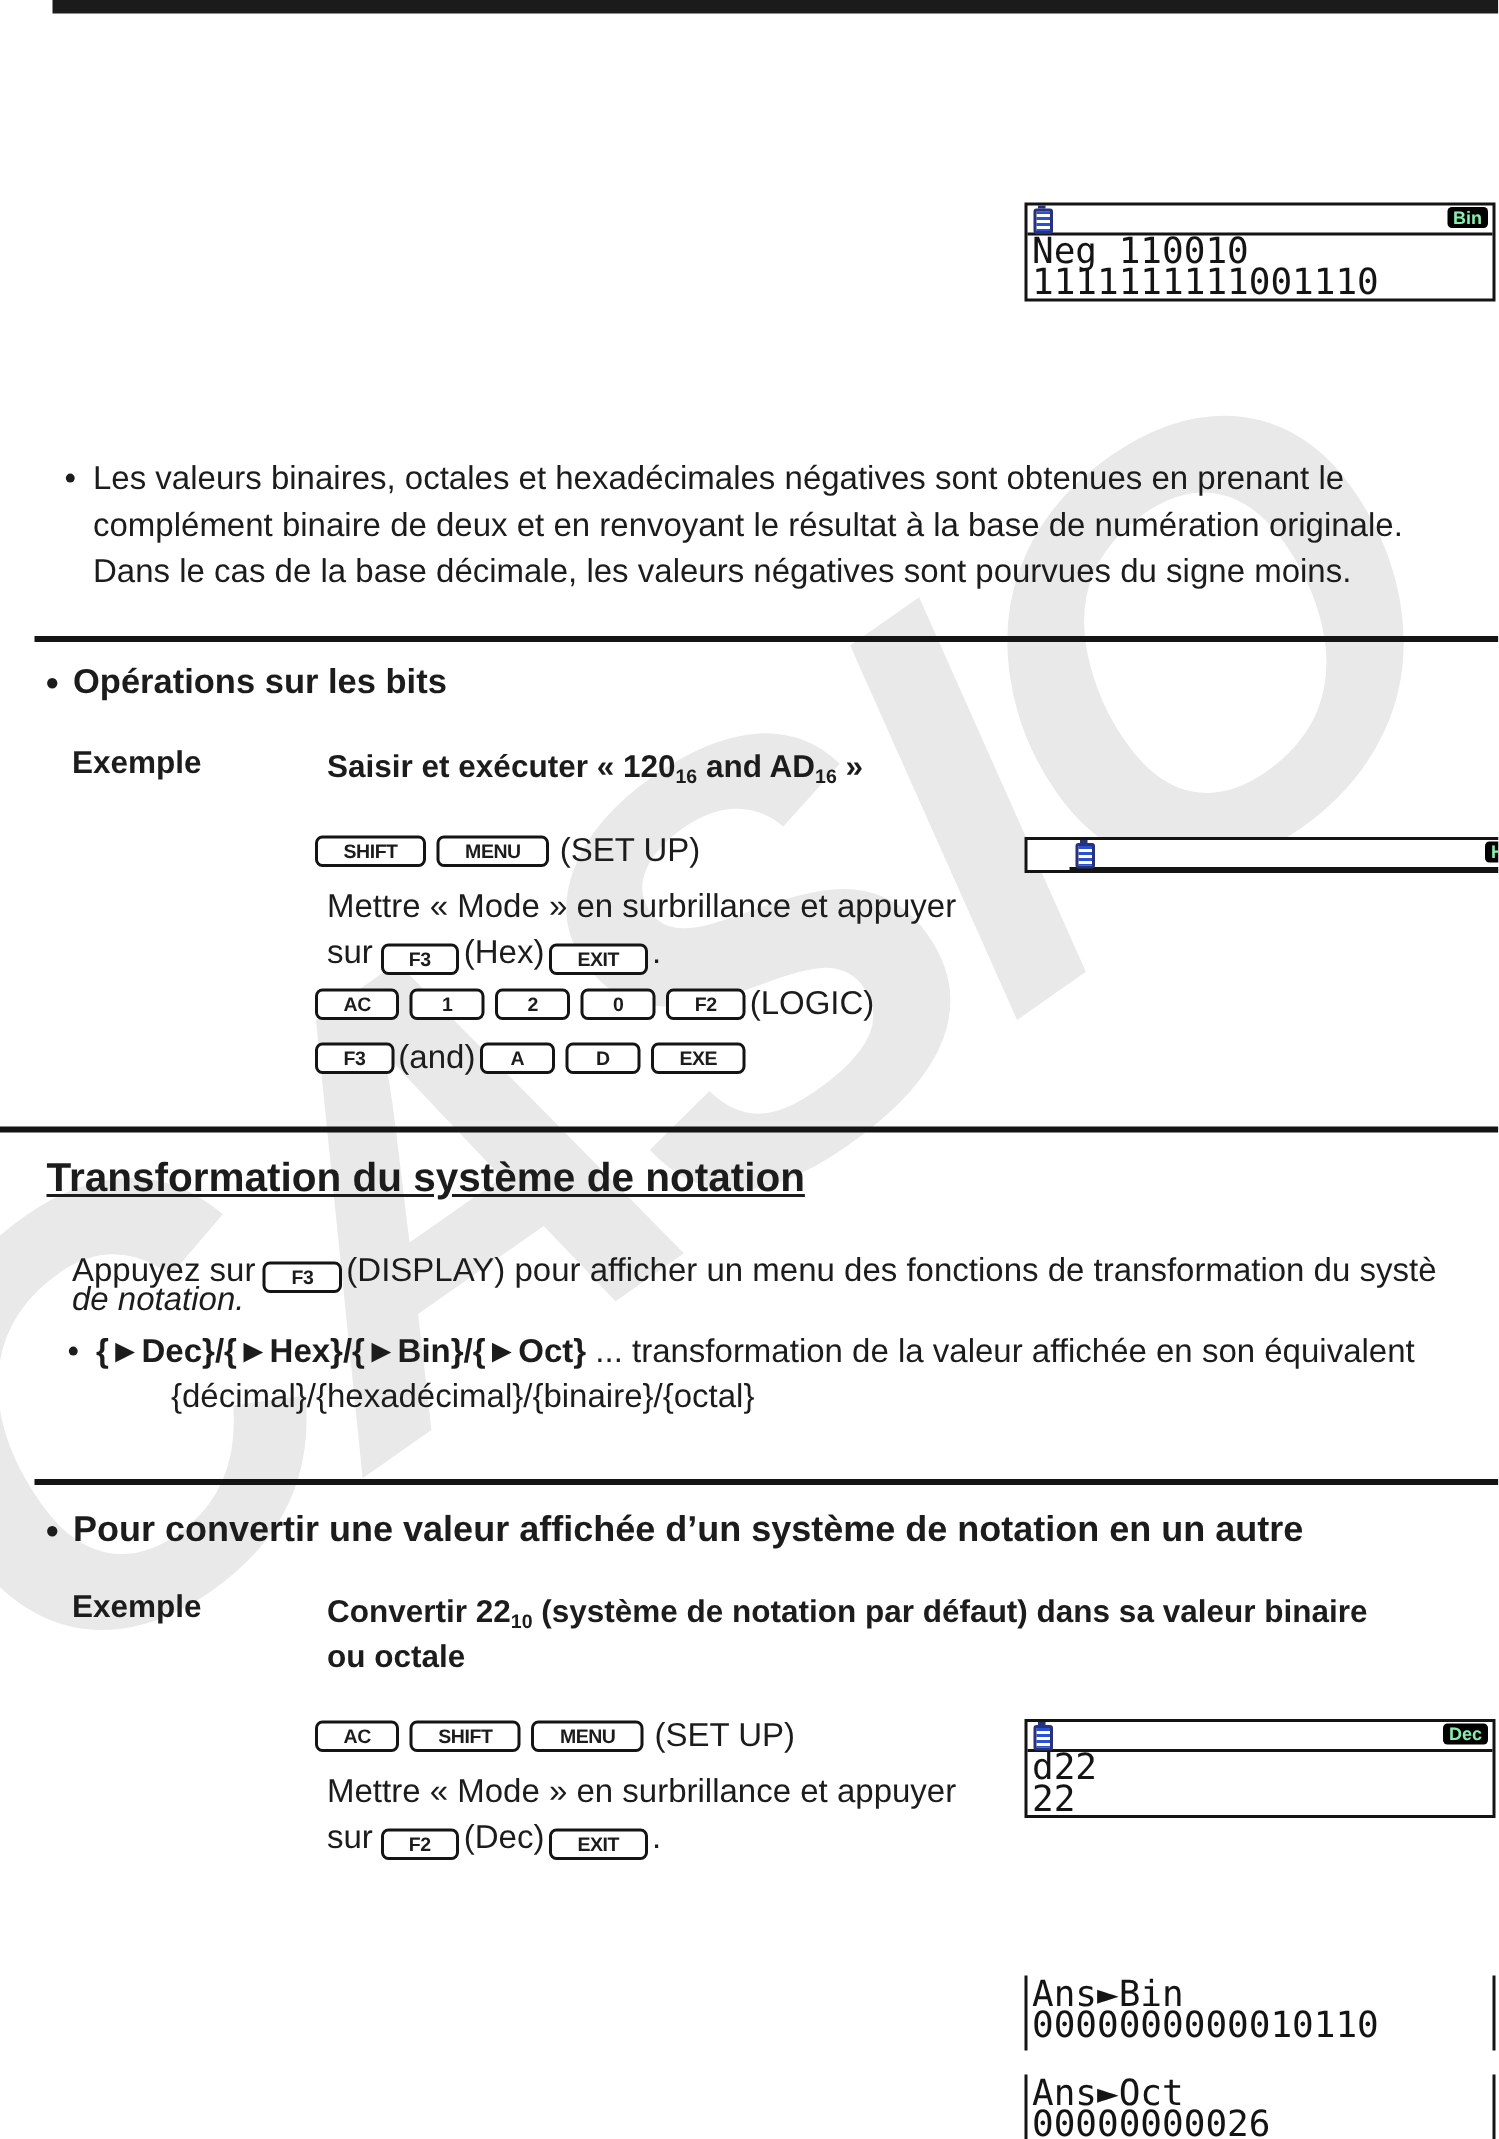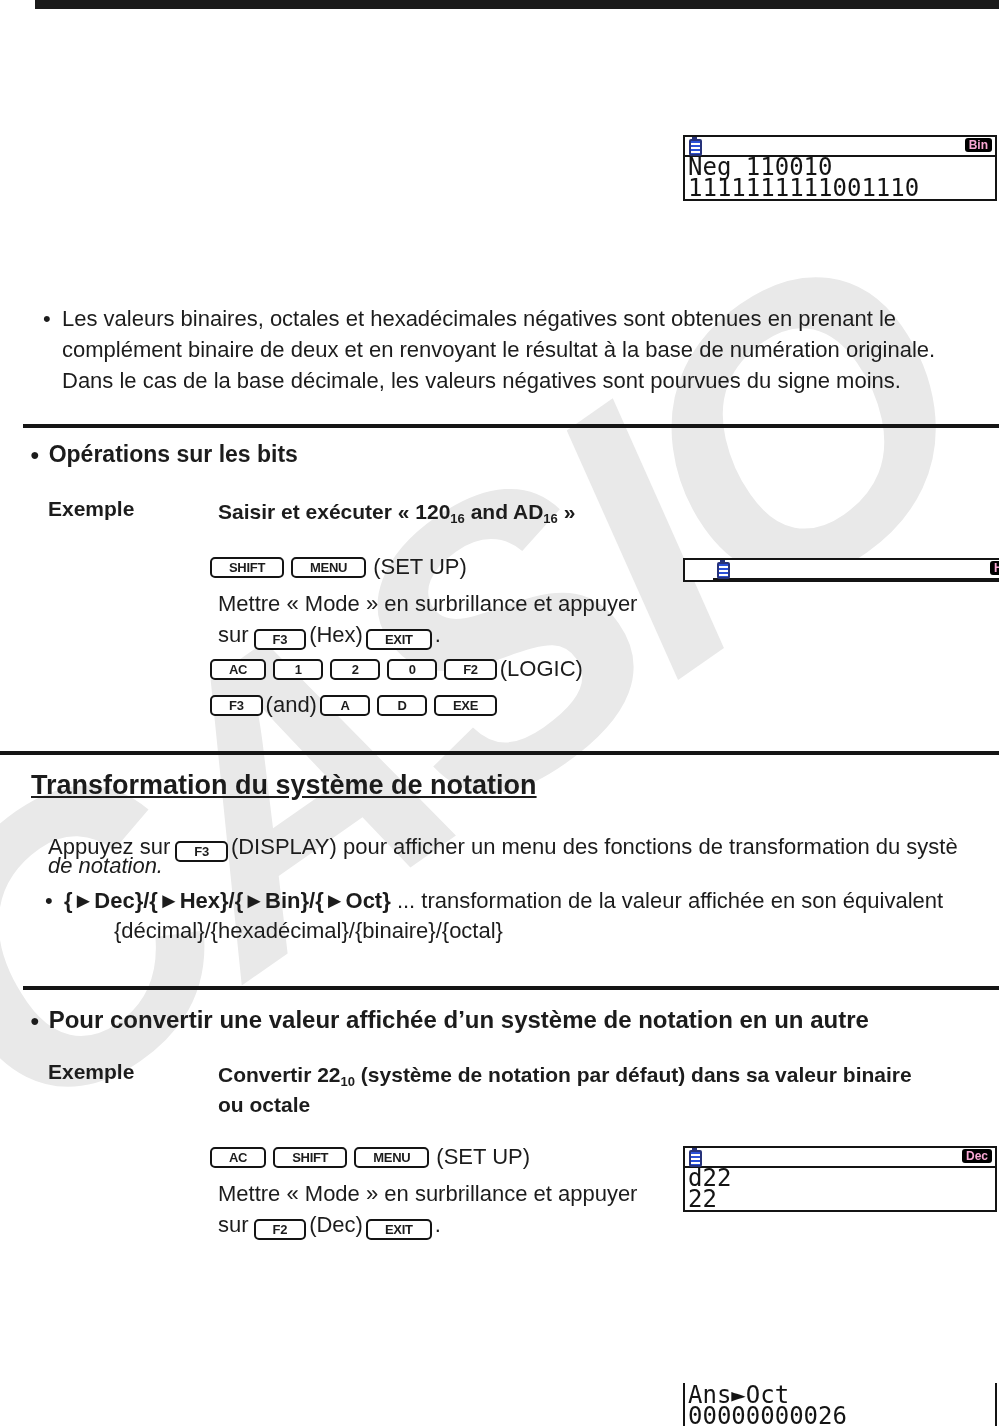--- a/index.html
+++ b/index.html
@@ -21,21 +21,21 @@
 
   
   .calc { position:absolute; width:310px; background:#fff; border:2px solid #141414; }
   .calc-partial { position:absolute; width:310px; background:#fff;
     border-left:2px solid #141414; border-right:2px solid #141414; }
   .status { position:relative; height:18px; border-bottom:2px solid #141414; }
   .battery { position:absolute; left:4px; top:2px; width:9px; height:13px;
     border:2px solid #26327a; border-radius:2px;
     background:repeating-linear-gradient(180deg,#2b50d8 0 2px,#ffffff 2px 4px); }
   .battery::before { content:""; position:absolute; left:1px; top:-4px; width:5px; height:2px; background:#26327a; }
-  .badge { position:absolute; right:3px; top:1px; background:#000; color:#f9a8d4;
+  .badge { position:absolute; right:3px; top:1px; background:#000; color:#86efac;
     font-weight:bold; font-size:12px; line-height:14px; padding:0 4px; border-radius:3px; }
   .crow { font-family:"DejaVu Sans Mono", monospace; font-size:24px; line-height:21px;
     padding:0 3px; white-space:pre; color:#141414; }
   .crow.right { text-align:left; }
   .crow b { font-weight:bold; }
 
   
   .body-text { font-size:22px; line-height:31px; }
   .bullet-row { position:absolute; display:flex; }
   .dot { width:19px; flex:none; }
@@ -157,19 +157,23 @@
 
     <div class="calc" style="left:683px; top:1146px;">
       <div class="status">
         <span class="battery"></span>
         <span class="badge">Dec</span>
       </div>
       <div class="crow">d22</div>
       <div class="crow right">22</div>
     </div>
 
+    <div class="calc-partial" style="left:683px; top:1317px; height:48px; padding-top:2px;">
+      <div class="crow">Ans►Bin</div>
+      <div class="crow right">0000000000010110</div>
+    </div>
 
     <div class="calc-partial" style="left:683px; top:1383px; height:43px; padding-top:2px;">
       <div class="crow">Ans►Oct</div>
       <div class="crow right">00000000026</div>
     </div>
   </div>
 </div>
 
 </body></html>

